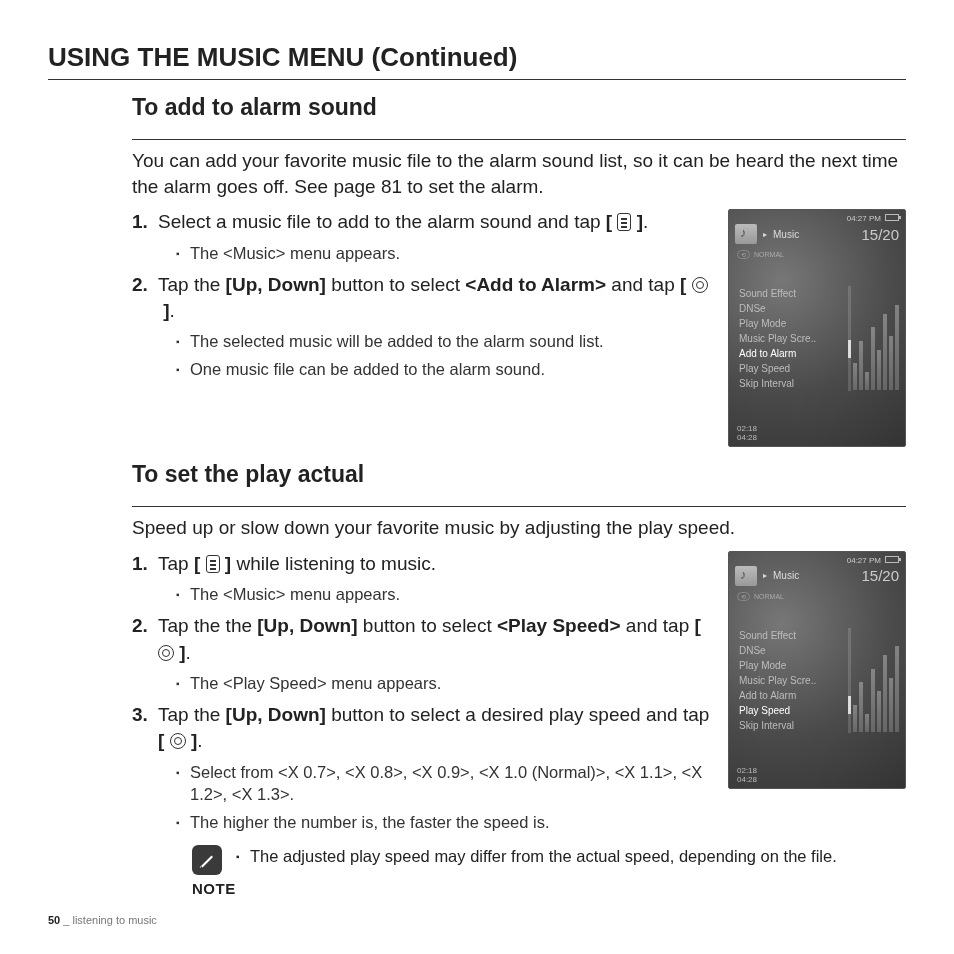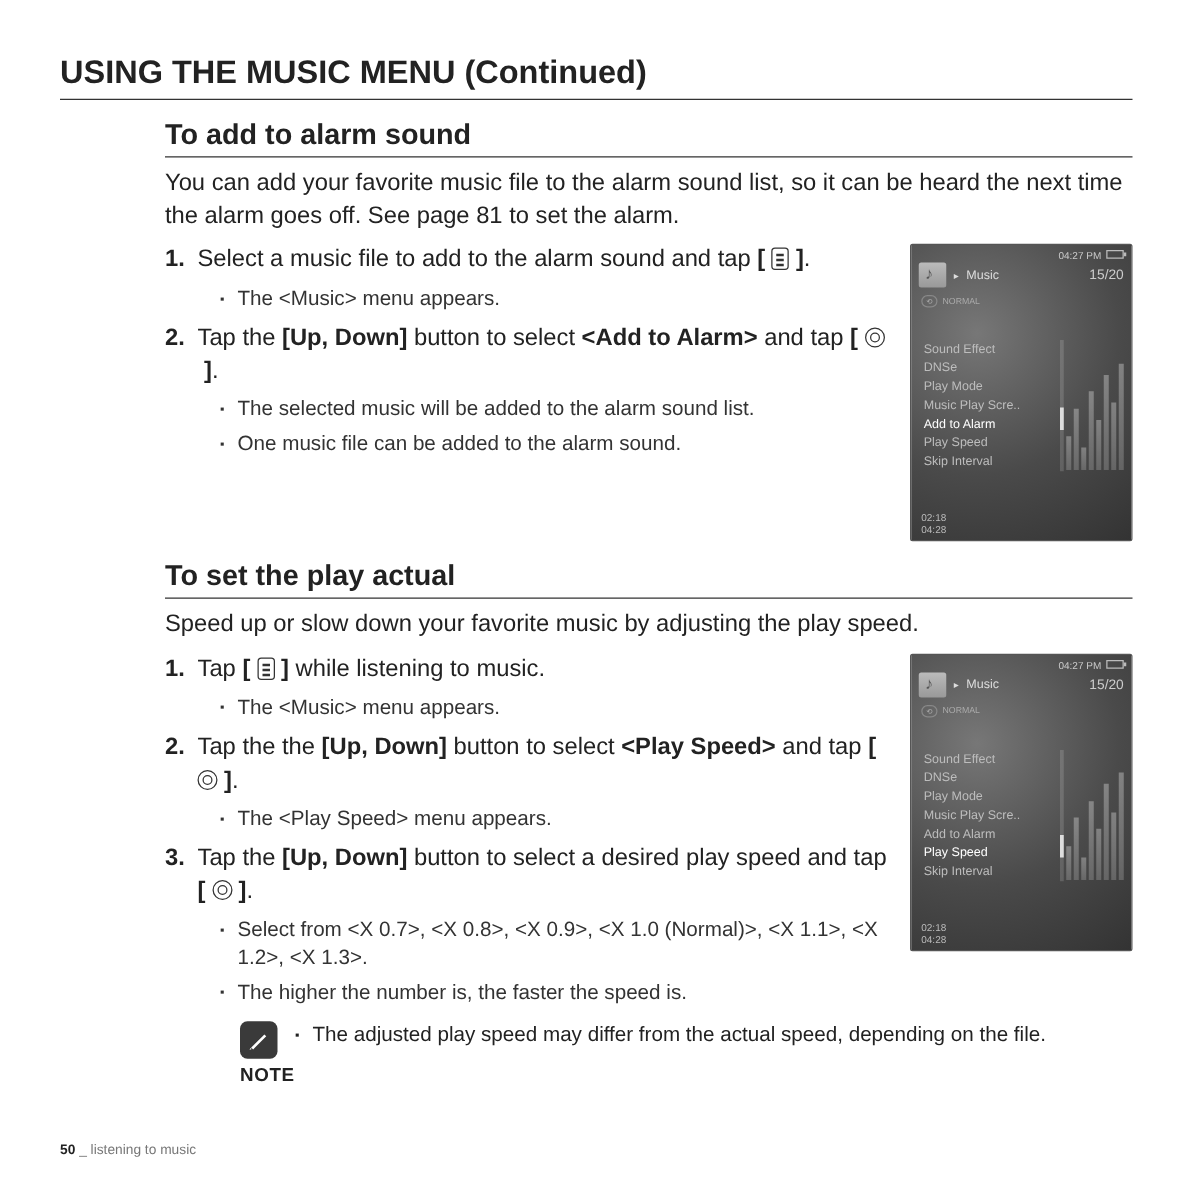--- a/index.html
+++ b/index.html
@@ -17,21 +17,21 @@
     font-weight: bold;
     border-bottom: 1.5px solid #333;
     padding-bottom: 6px;
     margin-bottom: 14px;
   }
   .indent { padding-left: 84px; padding-right: 0; }
   .section-heading {
     font-size: 23px;
     font-weight: bold;
     border-bottom: 1.5px solid #333;
-    padding-bottom: 4px;
+    padding-bottom: 18px;
     margin-bottom: 8px;
   }
   .intro { font-size: 19px; line-height: 1.35; margin-bottom: 10px; }
   .row { display: flex; gap: 12px; align-items: flex-start; }
   .textcol { flex: 1 1 auto; }
   .device-figure { flex: 0 0 auto; }
   ol { list-style: none; }
   ol > li { font-size: 19px; line-height: 1.38; margin-bottom: 8px; padding-left: 26px; position: relative; }
   ol > li .num { position: absolute; left: 0; font-weight: bold; }
   ul.sub { list-style: none; padding-left: 18px; margin-top: 6px; }
@@ -59,21 +59,21 @@
     position: relative; color: #ddd; font-size: 10px;
     overflow: hidden;
   }
   .dev-top { position: absolute; top: 4px; right: 6px; font-size: 8px; color: #ccc; display: flex; gap: 4px; align-items: flex-start; }
   .batt { width: 14px; height: 7px; border: 1px solid #bbb; position: relative; }
   .batt::after { content:""; position:absolute; right:-3px; top:1px; width:2px; height:3px; background:#bbb; }
   .dev-hdr { position: absolute; top: 14px; left: 6px; right: 6px; display: flex; align-items: center; gap: 6px; }
   .mus-ico { width: 22px; height: 20px; background: linear-gradient(#bbb,#999); border-radius: 2px; position: relative; }
   .mus-ico::before { content:"♪"; position:absolute; left:5px; top:1px; color:#555; font-size:13px; }
   .dev-hdr .arrow { font-size: 8px; }
-  .dev-hdr .cnt { margin-left: auto; font-size: 11px; color:#ccc;text-align:right; }
+  .dev-hdr .cnt { margin-left: auto; font-size: 15px; color:#ccc;text-align:right; }
   .dev-mode { position: absolute; top: 40px; left: 8px; font-size: 7px; color:#aaa; display:flex; align-items:center; gap:4px; }
   .dev-mode .pill { border:1px solid #888; border-radius:6px; padding:0 3px; font-size:6px; }
   .menu-box { position: absolute; top: 76px; left: 10px; width: 108px; }
   .menu-box .scroll { position:absolute; right:-4px; top:0; bottom:0; width:3px; background: rgba(255,255,255,0.15); }
   .menu-box .scroll .thumb { position:absolute; left:0; right:0; height:18px; background:#ddd; }
   .menu-item { font-size: 10px; color: #bdbdbd; padding: 2px 0; white-space: nowrap; }
   .menu-item.sel { color: #fff; font-weight: 500; }
   .eq { position: absolute; right: 6px; top: 90px; width: 46px; height: 90px; display:flex; gap:2px; align-items:flex-end; opacity:0.35; }
   .eq span { flex:1; background: linear-gradient(#eee,#aaa); }
   .dev-bot { position:absolute; bottom:4px; left:8px; right:8px; display:flex; justify-content:space-between; font-size:8px; color:#bbb;flex-direction:column; }

